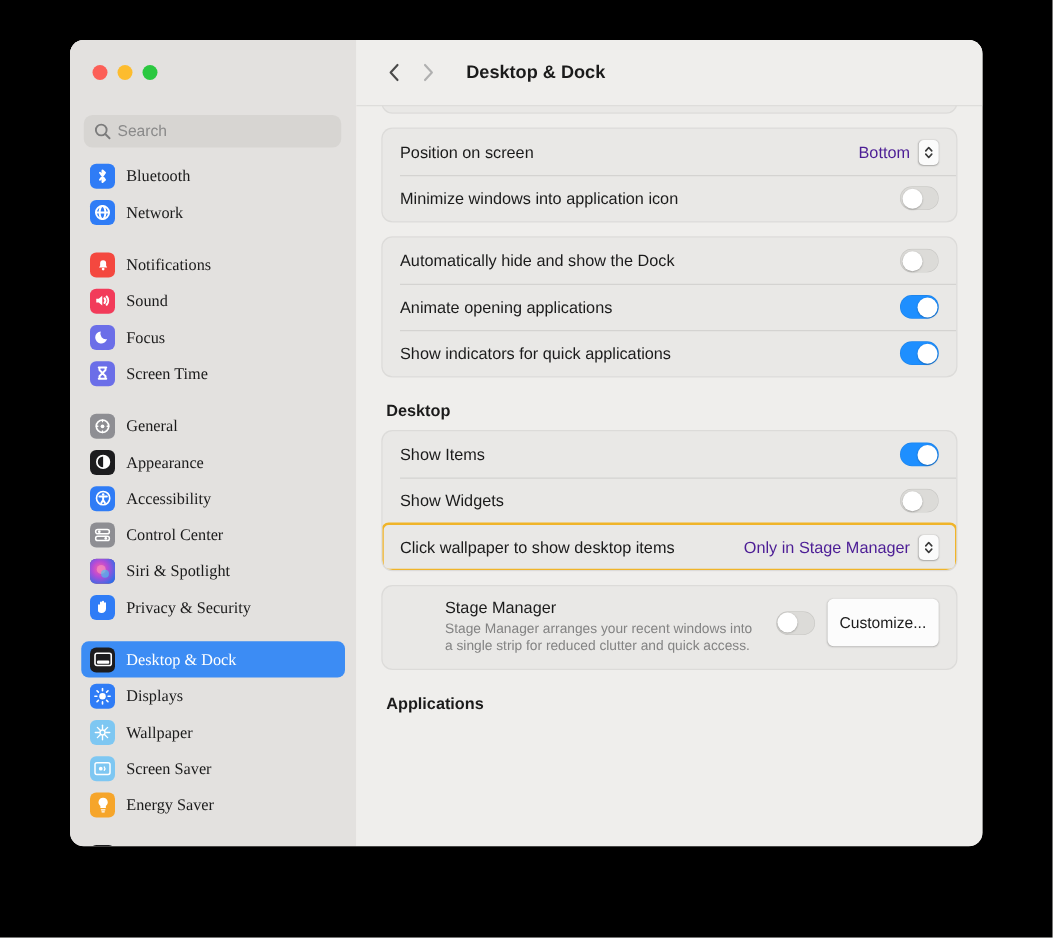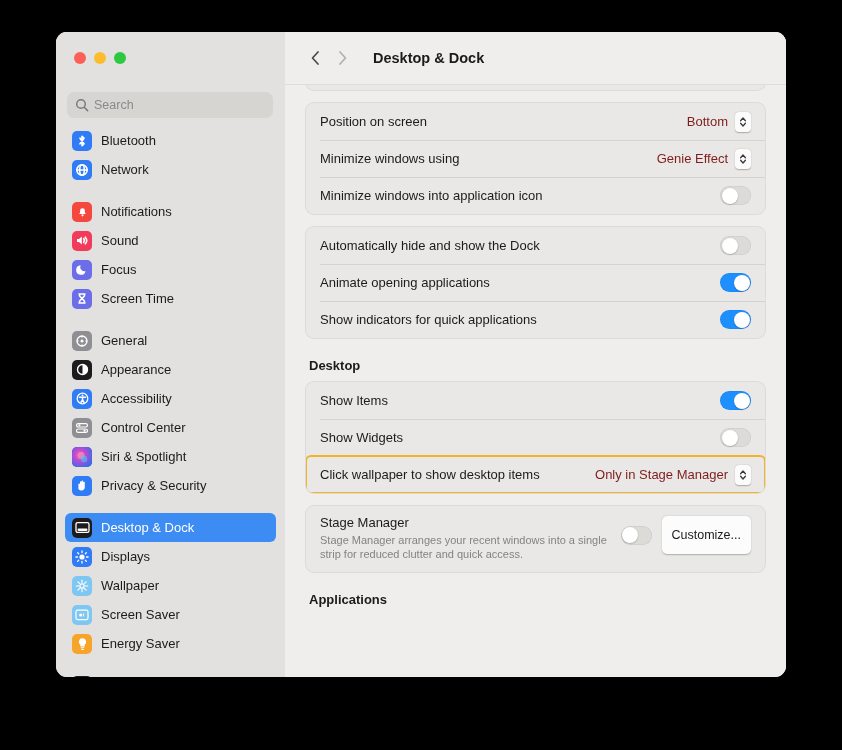--- a/index.html
+++ b/index.html
@@ -111,20 +111,21 @@
   .side-row {
     display: flex;
     align-items: center;
     height: 29px;
     padding: 0 7px;
     border-radius: 6px;
     gap: 9px;
     color: #1b1b1b;
     font-size: 13px;
     white-space: nowrap;
+    font-family: Liberation Serif, serif;
   }
   .side-row.selected {
     background: #3c8cf4;
     color: #ffffff;
   }
   .side-gap { height: 13px; }
 
   .app-icon {
     width: 20px;
     height: 20px;
@@ -212,21 +213,21 @@
     color: #1b1b1b;
     flex: 1;
   }
   .row-right {
     display: flex;
     align-items: center;
     gap: 9px;
   }
   .row-value {
     font-size: 13px;
-    color: #7f1d1d;
+    color: #4c1d95;
   }
 
   
   .row.focused {
     outline: 2.5px solid #f0b429;
     outline-offset: -1px;
     border-radius: 5px;
     z-index: 3;
   }
   .row.focused::before { display: none; }
@@ -298,21 +299,21 @@
   
   .row.stack {
     display: block;
     padding-top: 9px;
     padding-bottom: 11px;
   }
   .stack-inner {
     display: flex;
     align-items: flex-start;
   }
-  .stack-text { flex: 1; padding-right: 10px; }
+  .stack-text { flex: 1; padding-right: 10px; margin-left: 36px; }
   .stack-title {
     font-size: 13px;
     color: #1b1b1b;
   }
   .stack-sub {
     font-size: 11px;
     color: #838383;
     line-height: 14px;
     margin-top: 3px;
     max-width: 300px;
@@ -581,34 +582,20 @@
                 <span class="stepper">
                   <svg width="8" height="12" viewBox="0 0 8 12">
                     <polyline points="1.6,4.7 4,2 6.4,4.7" fill="none" stroke="#3a3a3a" stroke-width="1.3" stroke-linecap="round" stroke-linejoin="round"></polyline>
                     <polyline points="1.6,7.3 4,10 6.4,7.3" fill="none" stroke="#3a3a3a" stroke-width="1.3" stroke-linecap="round" stroke-linejoin="round"></polyline>
                   </svg>
                 </span>
               </div>
             </div>
           </div>
           <div class="row">
-            <div class="row-label">Minimize windows using</div>
-            <div class="row-right">
-              <div class="popup">
-                <span class="row-value">Genie Effect</span>
-                <span class="stepper">
-                  <svg width="8" height="12" viewBox="0 0 8 12">
-                    <polyline points="1.6,4.7 4,2 6.4,4.7" fill="none" stroke="#3a3a3a" stroke-width="1.3" stroke-linecap="round" stroke-linejoin="round"></polyline>
-                    <polyline points="1.6,7.3 4,10 6.4,7.3" fill="none" stroke="#3a3a3a" stroke-width="1.3" stroke-linecap="round" stroke-linejoin="round"></polyline>
-                  </svg>
-                </span>
-              </div>
-            </div>
-          </div>
-          <div class="row">
             <div class="row-label">Minimize windows into application icon</div>
             <div class="row-right">
               <div class="toggle">
                 <div class="knob"></div>
               </div>
             </div>
           </div>
         </div>
 
       <div class="group-spacer"></div>

